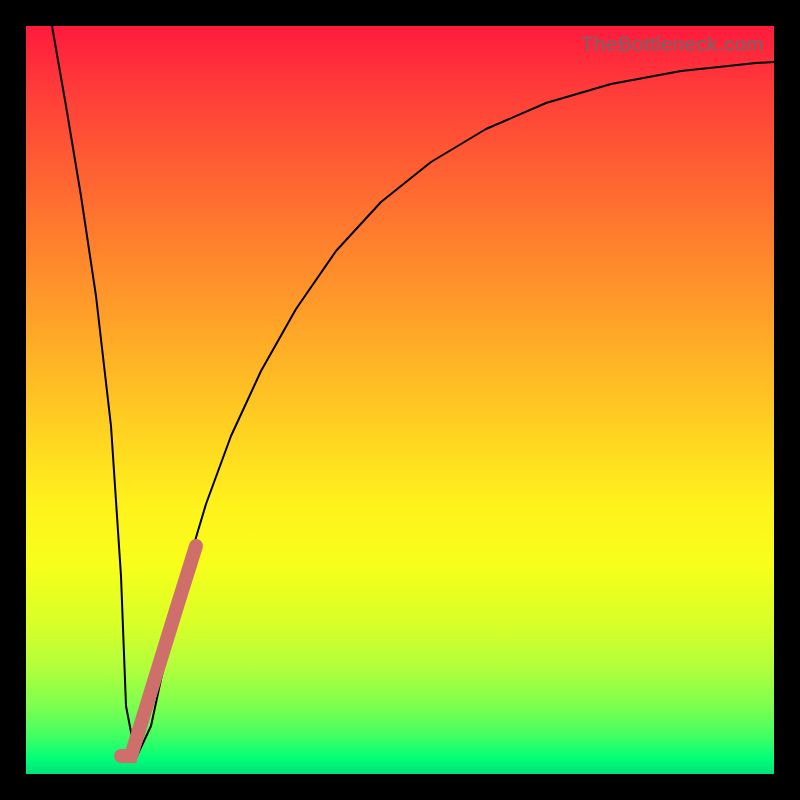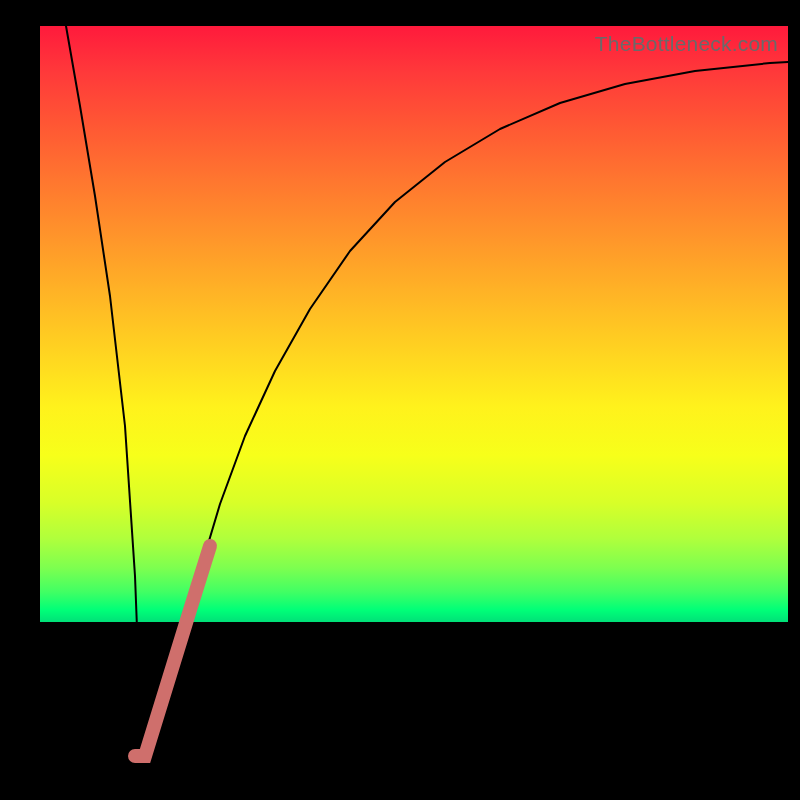--- a/index.html
+++ b/index.html
@@ -6,24 +6,24 @@
     margin: 0;
     padding: 0;
     width: 800px;
     height: 800px;
     background: #000;
     font-family: Arial, Helvetica, sans-serif;
     overflow: hidden;
   }
   .chart-frame {
     position: absolute;
-    left: 40px;
+    left: 26px;
     top: 26px;
     width: 748px;
-    height: 596px;
+    height: 748px;
     background: linear-gradient(to bottom,
       #ff1a3c 0%,
       #ff3a3a 8%,
       #ff5534 16%,
       #ff7030 24%,
       #ff8a2c 32%,
       #ffa428 40%,
       #ffbe24 48%,
       #ffd820 56%,
       #fff21c 64%,

